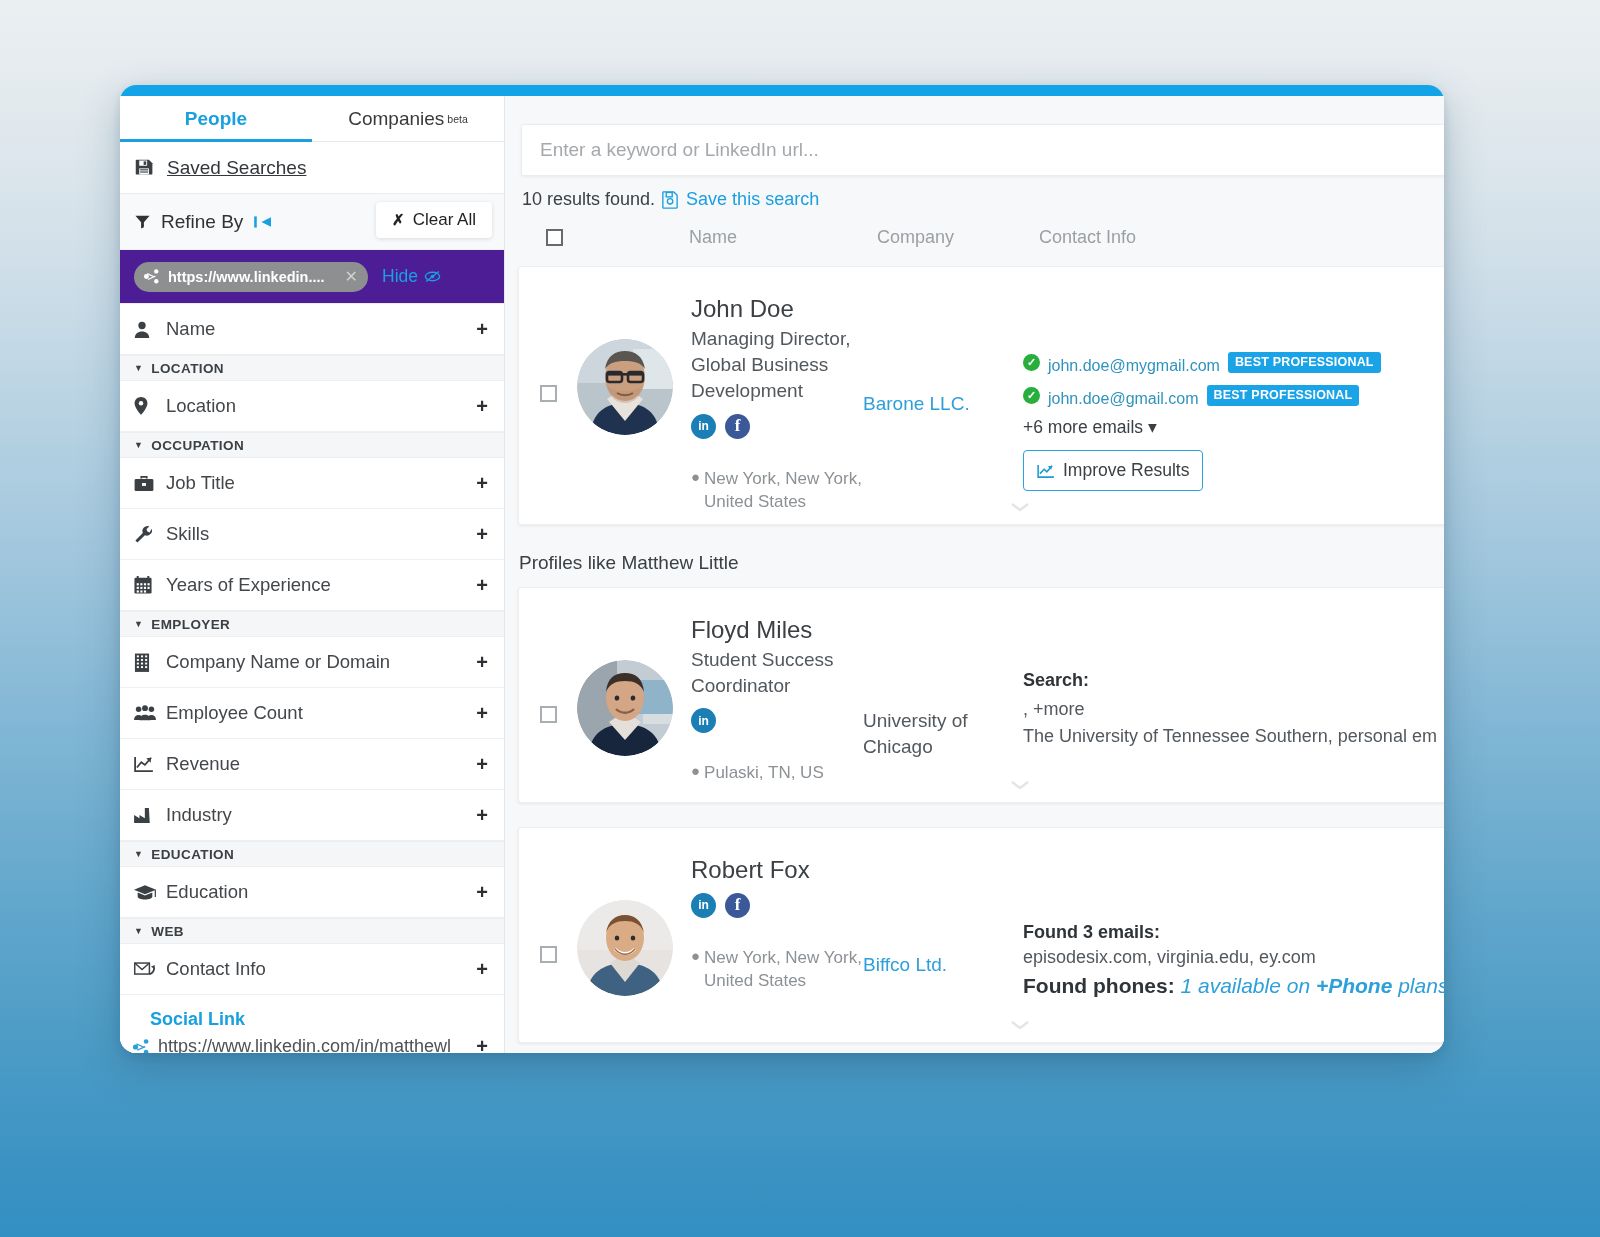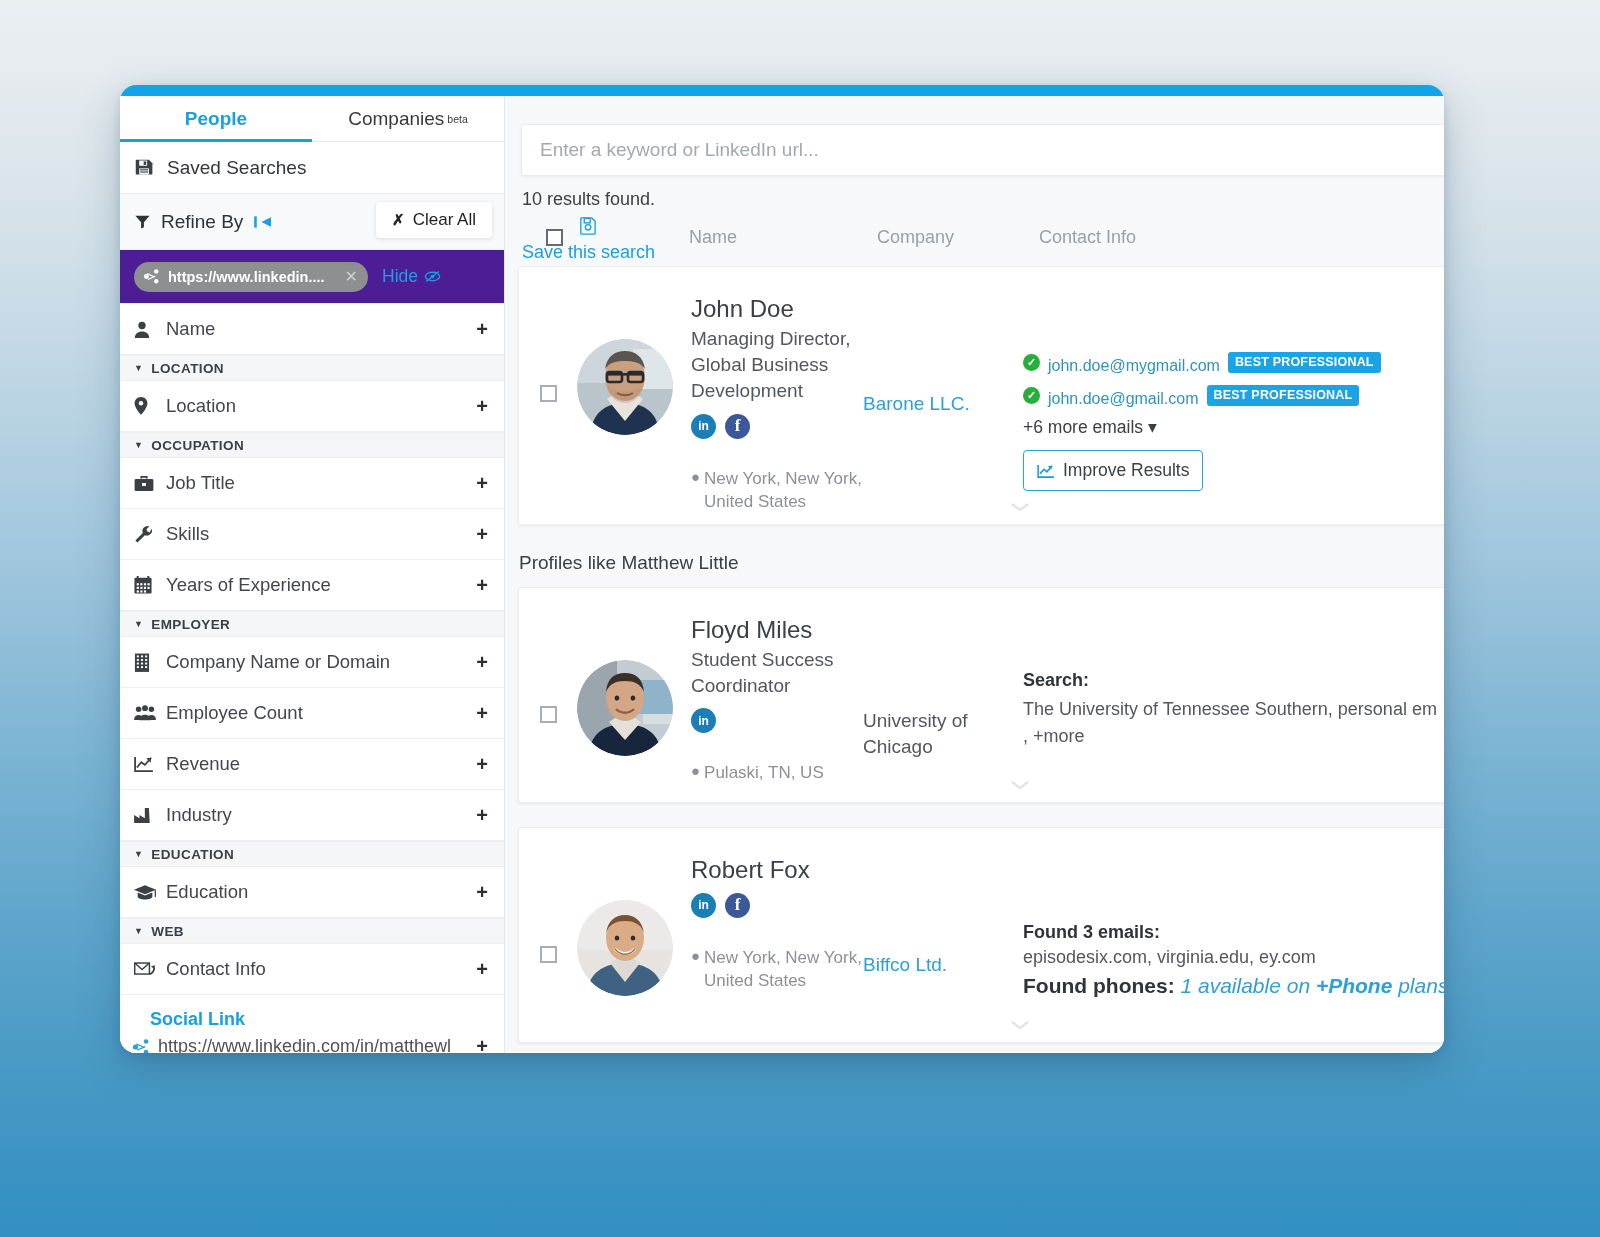--- a/index.html
+++ b/index.html
@@ -103,20 +103,21 @@
     align-items: center;
     padding-left: 14px;
     gap: 12px;
     border-bottom: 1px solid #e9ebed;
     cursor: pointer;
     background: #fff;
   }
   .saved-searches .label {
     font-size: 19px;
     color: #33373b;
+    text-decoration: underline;
   }
 
   .refine-row {
     height: 56px;
     background: #f8f9fa;
     display: flex;
     align-items: center;
     padding-left: 14px;
     position: relative;
     border-bottom: 1px solid #eef0f1;
@@ -279,21 +280,20 @@
 
   .results-line {
     position: absolute;
     left: 17px;
     top: 93px;
     display: flex;
     align-items: center;
     font-size: 18px;
     color: #3b4045;
     gap: 7px;
-    flex-direction: column;
   }
   .save-search-link { color: #1a9fe0; cursor: pointer; }
 
   .col-head {
     position: absolute;
     left: 17px;
     top: 131px;
     width: 990px;
     height: 34px;
     font-size: 18px;
@@ -915,22 +915,22 @@
               <div class="p-loc">
                 <span class="pin">●</span>
                 <span>Pulaski, TN, US</span>
               </div>
             </div>
             <div class="c-company-col plain">
               <span>University of Chicago</span>
             </div>
             <div class="c-contact-col">
               <div class="search-label">Search:</div>
+              <div class="search-val">,  +more</div>
               <div class="search-val">The University of Tennessee Southern, personal em</div>
-              <div class="search-val">,  +more</div>
             </div>
           </div>
           <div class="card-chevron">
             <svg width="22" height="12" viewBox="0 0 22 12" fill="none" stroke="#e2e4e6" stroke-width="2.4">
                 <polyline points="3,3 11,9 19,3"></polyline>
               </svg>
           </div>
         </div>
 
         <div class="card" style="margin-top:24px">

